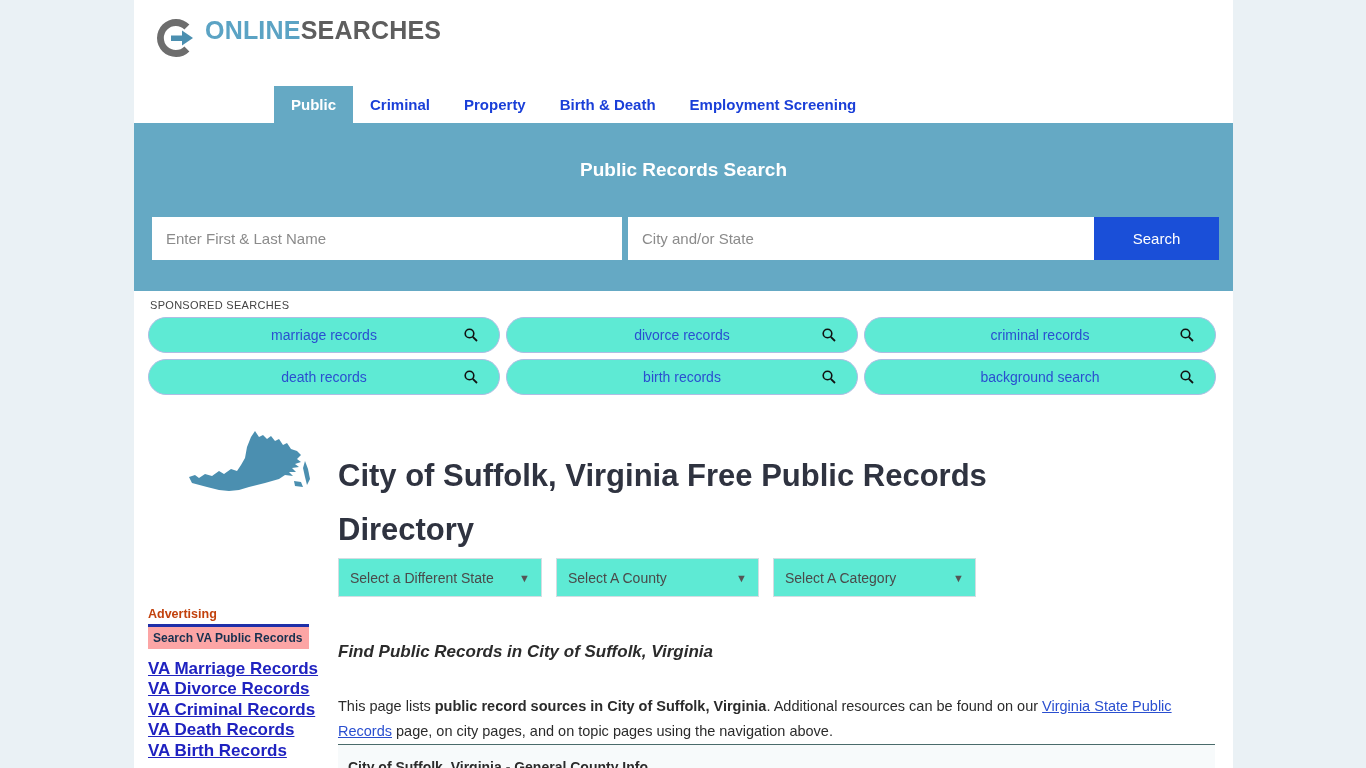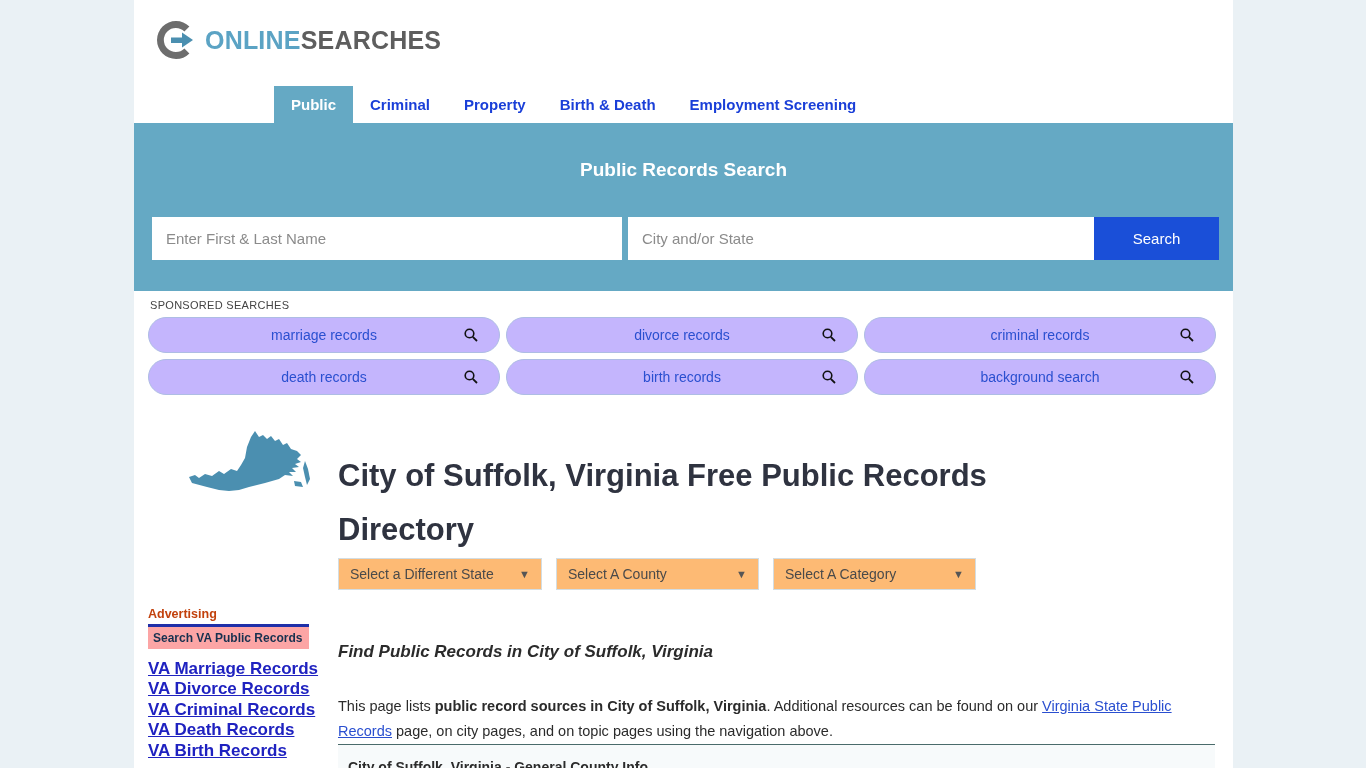--- a/index.html
+++ b/index.html
@@ -25,21 +25,20 @@
     height: 768px;
     background: #ffffff;
   }
 
   
   .logo-row {
     position: absolute;
     left: 20px;
     top: 16px;
     display: flex;
-    align-items: center;
     height: 48px;
   }
   .logo-mark { width: 44px; height: 44px; display: block; }
   .logo-text {
     font-size: 25px;
     font-weight: bold;
     letter-spacing: .2px;
     margin-left: 7px;
     white-space: nowrap;
   }
@@ -145,21 +144,21 @@
     width: 1070px;
     display: flex;
     flex-wrap: wrap;
     gap: 6px 6px;
   }
   .pill {
     width: 352px;
     height: 36px;
     border: 1px solid #aebde4;
     border-radius: 19px;
-    background: #c4b5fd;
+    background: #5eead4;
     display: flex;
     align-items: center;
     justify-content: center;
     position: relative;
     cursor: pointer;
     box-sizing: border-box;
   }
   .pill span.pill-label {
     font-size: 14px;
     color: #2a4fd0;
@@ -186,23 +185,23 @@
   }
 
   .selects {
     position: absolute;
     left: 204px;
     top: 558px;
     display: flex;
     gap: 14px;
   }
   .sel {
-    height: 32px;
+    height: 39px;
     border: 1px solid #d3dde2;
-    background: #fdba74;
+    background: #5eead4;
     display: flex;
     align-items: center;
     justify-content: space-between;
     padding: 0 11px;
     box-sizing: border-box;
     cursor: pointer;
   }
   .sel .sel-label { font-size: 14px; color: #4a4a4a; }
   .sel .caret {
     font-size: 11px;

